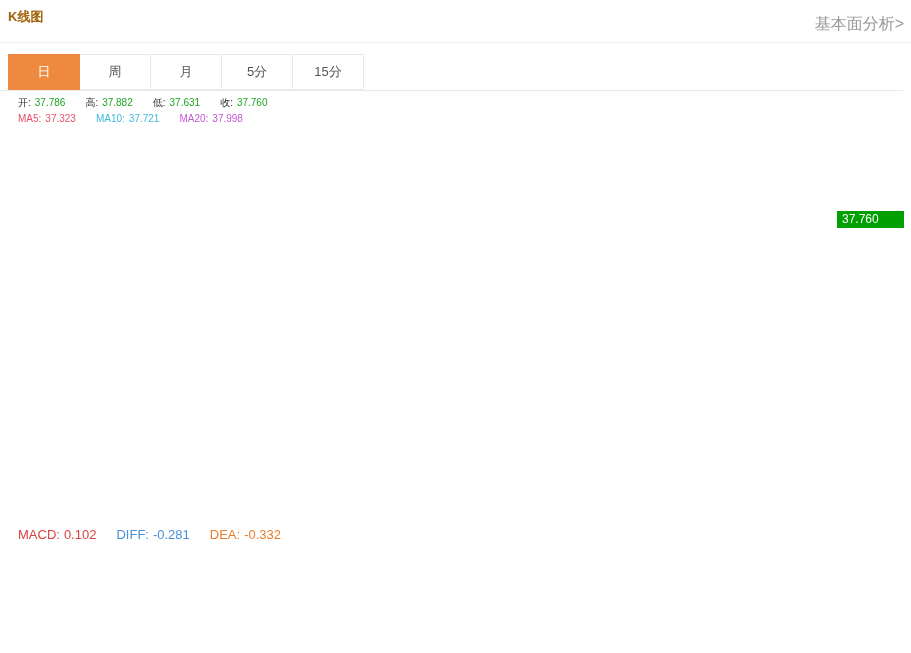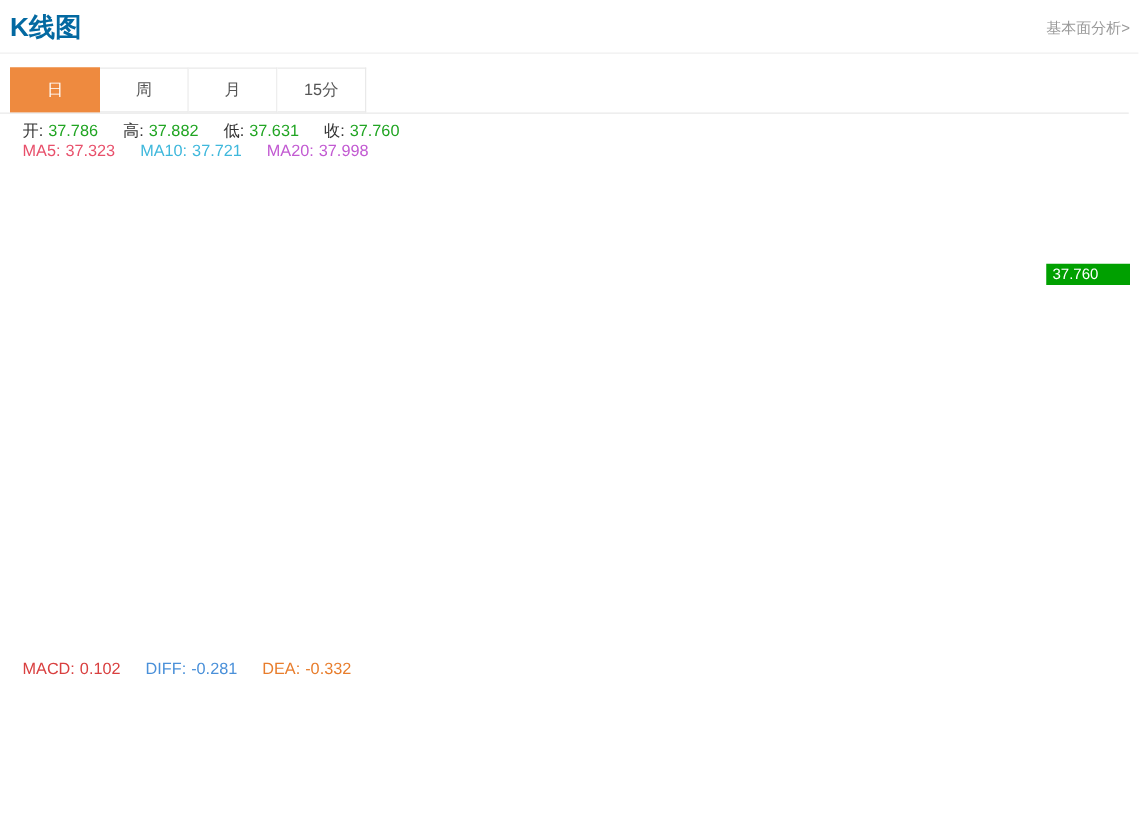--- a/index.html
+++ b/index.html
@@ -1,45 +1,46 @@
 <!DOCTYPE html>
 <html><head>
 <meta charset="utf-8">
 <style>
   html,body{margin:0;padding:0;background:#fff;}
   body{font-family:"Liberation Sans","DejaVu Sans",sans-serif;}
   .stage{position:relative;width:911px;height:653px;background:#fff;overflow:hidden;}
-  .page-title{position:absolute;left:8px;top:8px;font-size:21px;font-weight:bold;color:#0369a1;}
-  .fund-link{position:absolute;right:7px;top:14px;font-size:12px;color:#999;text-decoration:none;cursor:pointer;}
+  .page-title{position:absolute;left:8px;top:8px;font-size:13px;font-weight:bold;color:#a16207;}
+  .fund-link{position:absolute;right:7px;top:14px;font-size:16px;color:#999;text-decoration:none;cursor:pointer;}
   .title-sep{position:absolute;left:0;top:42px;width:911px;height:1px;background:#f0f0f0;}
   .tab-bar{position:absolute;left:8px;top:54px;height:36px;display:flex;}
   .tab{width:70px;height:34px;line-height:34px;text-align:center;font-size:13px;color:#555;
        border:1px solid #e9e9e9;border-left:none;background:#fff;cursor:pointer;box-sizing:content-box;}
   .tab:first-child{border-left:1px solid #e9e9e9;}
   .tab.sel{background:#ee8a3f;border-color:#ee8a3f;color:#fff;}
   .chart-top-border{position:absolute;left:0;top:90px;width:903px;height:1px;background:#e9e9e9;}
-  .info-row{position:absolute;left:18px;font-size:13px;white-space:nowrap;}
+  .info-row{position:absolute;left:18px;font-size:10px;white-space:nowrap;}
   .info-row span{margin-right:4px;}
   .info-row .pair{margin-right:16px;}
   .badge{position:absolute;left:837px;top:211px;width:67px;height:17px;line-height:17px;
          color:#fff;font-size:12px;padding-left:5px;box-sizing:border-box;}
   svg text{font-family:"Liberation Sans","DejaVu Sans",sans-serif;}
 </style>
 </head>
 <body>
 
 <div class="stage">
   <div class="page-title">K线图</div>
   <a class="fund-link">基本面分析&gt;</a>
   <div class="title-sep"></div>
 
   <div class="tab-bar" id="tabBar">
       <div class="tab sel">日</div>
       <div class="tab">周</div>
       <div class="tab">月</div>
+      <div class="tab">5分</div>
       <div class="tab">15分</div>
     </div>
   <div class="chart-top-border"></div>
 
   <div class="info-row" id="ohlcRow" style="top:96px"><span class="pair"><span style="color: rgb(51, 51, 51);">开:</span><span style="color: rgb(33, 165, 35);">37.786</span></span><span class="pair"><span style="color: rgb(51, 51, 51);">高:</span><span style="color: rgb(33, 165, 35);">37.882</span></span><span class="pair"><span style="color: rgb(51, 51, 51);">低:</span><span style="color: rgb(33, 165, 35);">37.631</span></span><span class="pair"><span style="color: rgb(51, 51, 51);">收:</span><span style="color: rgb(33, 165, 35);">37.760</span></span></div>
   <div class="info-row" id="maRow" style="top:113px"><span class="pair"><span style="color: rgb(232, 80, 107);">MA5:</span><span style="color: rgb(232, 80, 107);">37.323</span></span><span class="pair"><span style="color: rgb(63, 184, 220);">MA10:</span><span style="color: rgb(63, 184, 220);">37.721</span></span><span class="pair"><span style="color: rgb(194, 90, 210);">MA20:</span><span style="color: rgb(194, 90, 210);">37.998</span></span></div>
   <div class="info-row" id="macdRow" style="top:527px;font-size:13px"><span class="pair"><span style="color: rgb(217, 64, 64);">MACD:</span><span style="color: rgb(217, 64, 64);">0.102</span></span><span class="pair"><span style="color: rgb(74, 144, 217);">DIFF:</span><span style="color: rgb(74, 144, 217);">-0.281</span></span><span class="pair"><span style="color: rgb(232, 125, 44);">DEA:</span><span style="color: rgb(232, 125, 44);">-0.332</span></span></div>
 
   <svg id="chart" width="911" height="653" style="position:absolute;left:0;top:0;z-index:-1">
       <line x1="3" y1="121" x2="837" y2="121" stroke="#ececec"></line>

